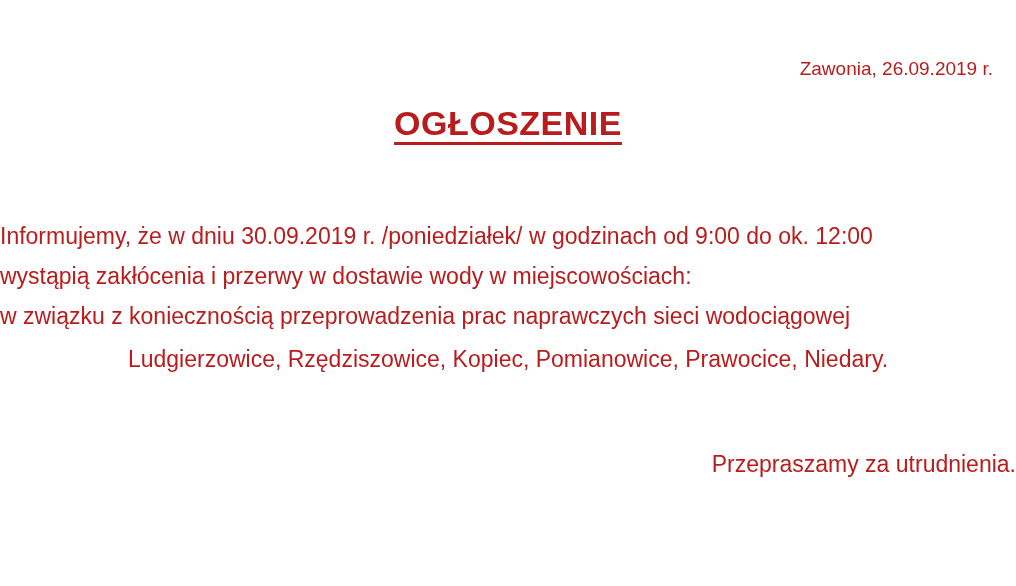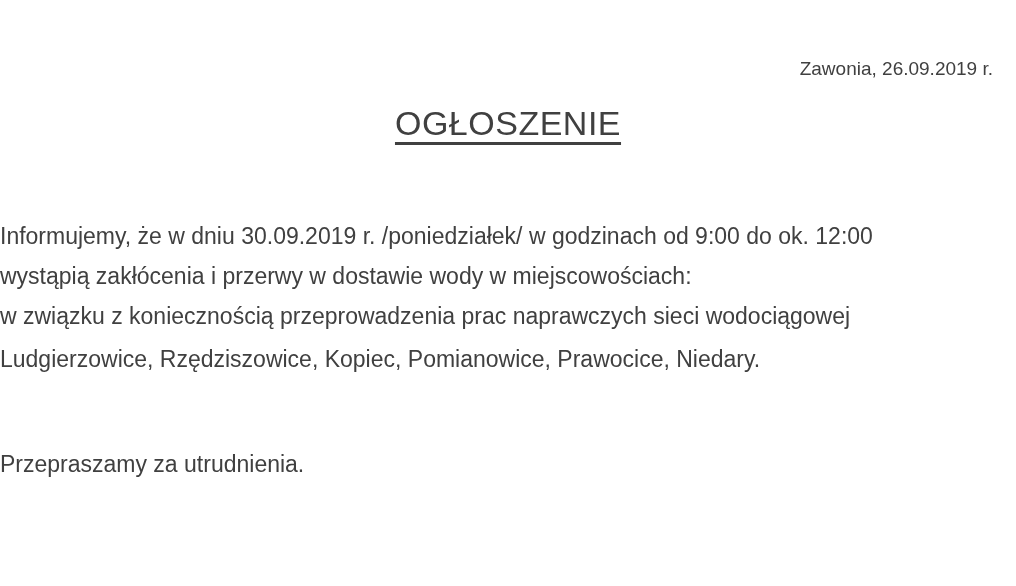--- a/index.html
+++ b/index.html
@@ -5,41 +5,41 @@
   html, body {
     margin: 0;
     padding: 0;
     background: #ffffff;
   }
   .page {
     position: relative;
     width: 1016px;
     height: 586px;
     background: #ffffff;
-    color: #404040;
+    color: #b91c1c;
     font-family: "Liberation Sans", "DejaVu Sans", sans-serif;
     overflow: hidden;
   }
   .dateline {
     position: absolute;
     top: 57px;
     right: 23px;
     font-size: 19px;
     line-height: 24px;
     white-space: nowrap;
     text-align: right;
   }
   .title {
     position: absolute;
     top: 104px;
     left: 0;
     width: 100%;
     margin: 0;
     font-size: 34px;
-    font-weight: 400;
+    font-weight: 700;
     text-align: center;
     letter-spacing: 0.5px;
     text-decoration: underline;
     text-decoration-thickness: 3px;
     text-underline-offset: 7px;
   }
   .body-paragraph {
     position: absolute;
     top: 216px;
     left: 0;
@@ -50,31 +50,31 @@
   .body-line {
     white-space: nowrap;
   }
   .localities {
     position: absolute;
     top: 339px;
     left: 0;
     width: 100%;
     font-size: 23px;
     line-height: 40px;
-    text-align: left;
+    text-align: center;
     white-space: nowrap;
   }
   .apology {
     position: absolute;
     top: 444px;
     left: 0;
     width: 100%;
     font-size: 23px;
     line-height: 40px;
-    text-align: left;
+    text-align: right;
     white-space: nowrap;
   }
 </style>
 </head>
 <body>
 
 <div class="page">
 
   <div class="dateline">Zawonia, 26.09.2019 r.</div>
 

